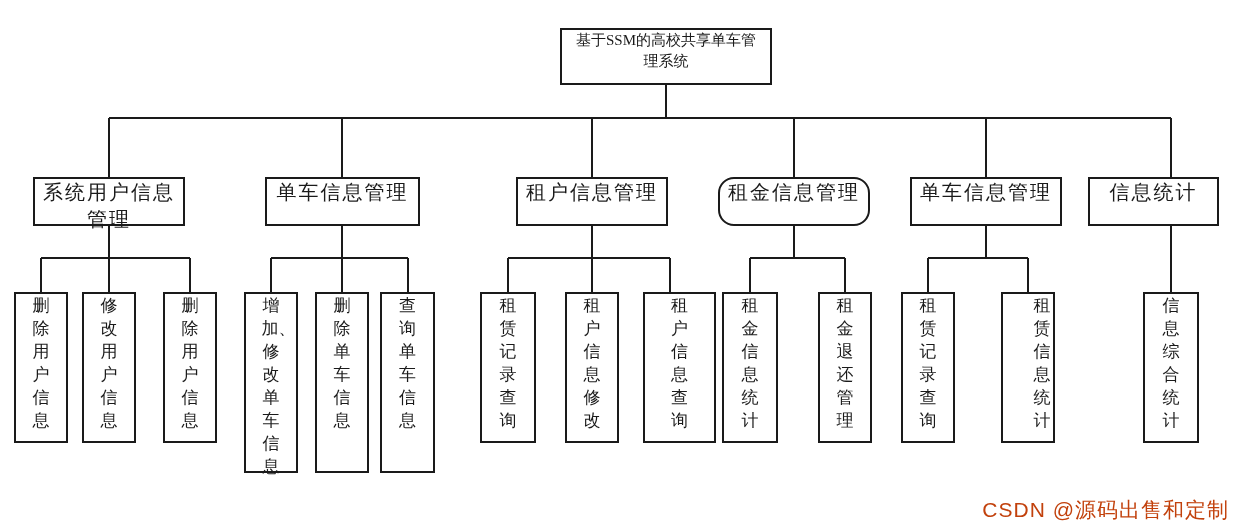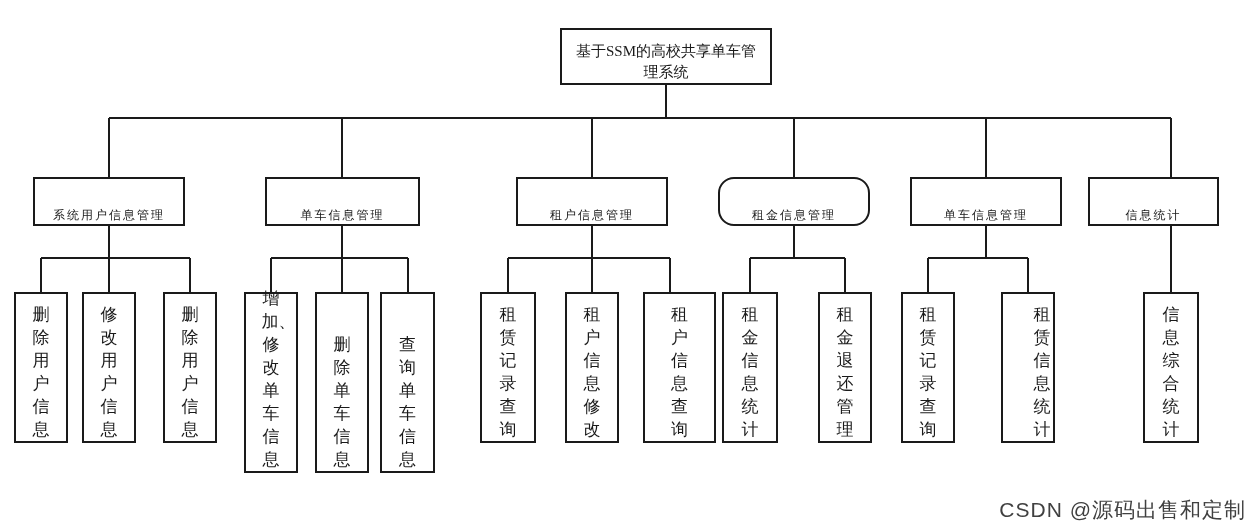--- a/index.html
+++ b/index.html
@@ -21,58 +21,58 @@
     left: 0; top: 0;
     width: 1250px;
     height: 530px;
   }
   .node {
     position: absolute;
     box-sizing: border-box;
     border: 2px solid #1a1a1a;
     background: #ffffff;
     display: flex;
-    align-items: flex-end;
+    align-items: flex-start;
     justify-content: center;
     text-align: center;
   }
   .root-node {
     left: 560px; top: 28px;
     width: 212px; height: 57px;
     font-size: 15px;
     line-height: 21px;
     padding: 0 12px;
   }
   .branch-node {
     top: 177px;
     height: 49px;
-    font-size: 12px;
+    font-size: 20px;
     letter-spacing: 2px;
   }
   .leaf-node {
     top: 292px;
     height: 151px;
     font-size: 17px;
   }
   .leaf-node.tall { height: 181px; }
   .leaf-node .vtext {
     width: 19px;
     line-height: 23px;
     text-align: center;
     overflow: visible;
     white-space: normal;
   }
   .watermark {
     position: absolute;
-    right: 4px;
+    right: 21px;
     bottom: 6px;
     font-family: "Liberation Sans", "DejaVu Sans", sans-serif;
     font-size: 21px;
     letter-spacing: 1px;
-    color: #404040;
+    color: #c2410c;
     user-select: none;
   }
 </style>
 </head>
 <body>
 
 <div id="stage">
 
   <svg id="connectors" viewBox="0 0 1250 530" xmlns="http://www.w3.org/2000/svg">
     <path d="M666 85 L666 118

